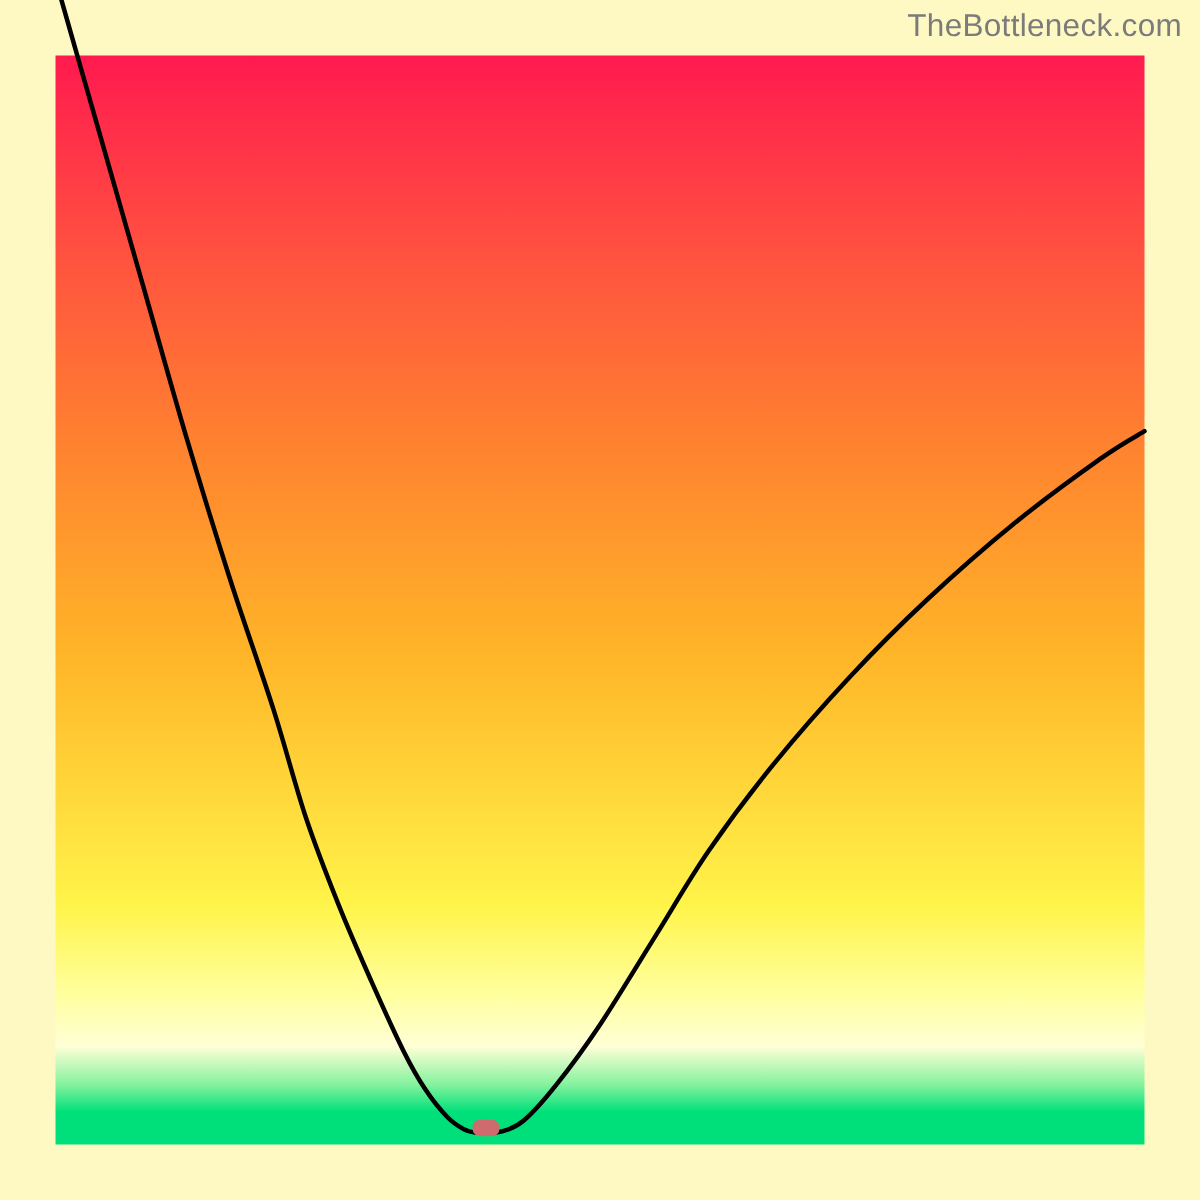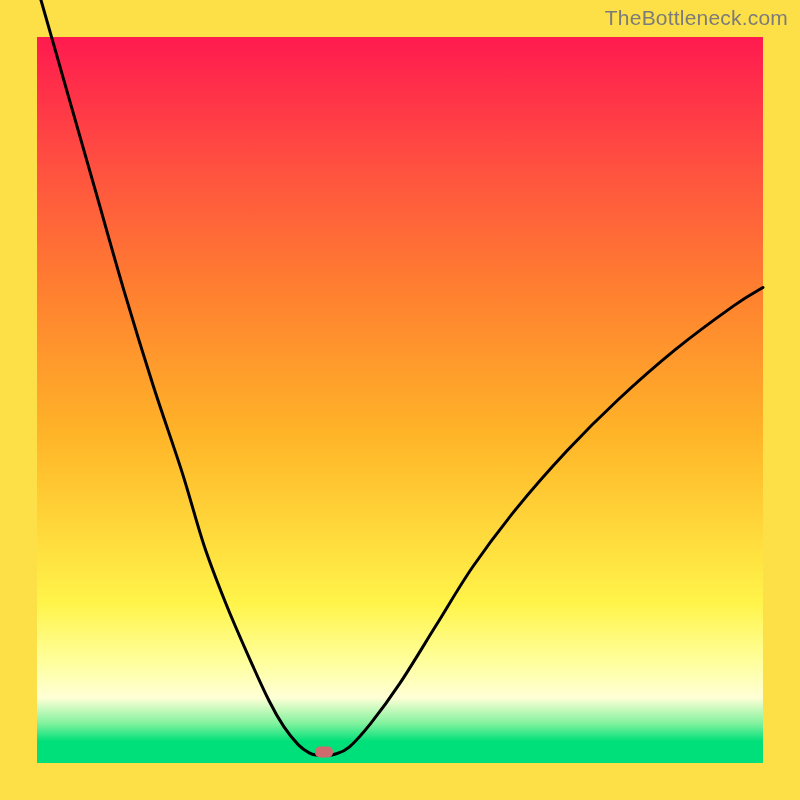--- a/index.html
+++ b/index.html
@@ -10,21 +10,21 @@
     background: #000;
     overflow: hidden;
     font-family: Arial, Helvetica, sans-serif;
   }
   .frame {
     position: absolute;
     left: 0;
     top: 0;
     width: 800px;
     height: 800px;
-    background: #fde047;
+    background: #fef9c3;
   }
   .plot {
     position: absolute;
     left: 37px;
     top: 37px;
     width: 726px;
     height: 726px;
     background: linear-gradient(to bottom,
       #ff1a4f 0%,
       #ff5140 18%,

